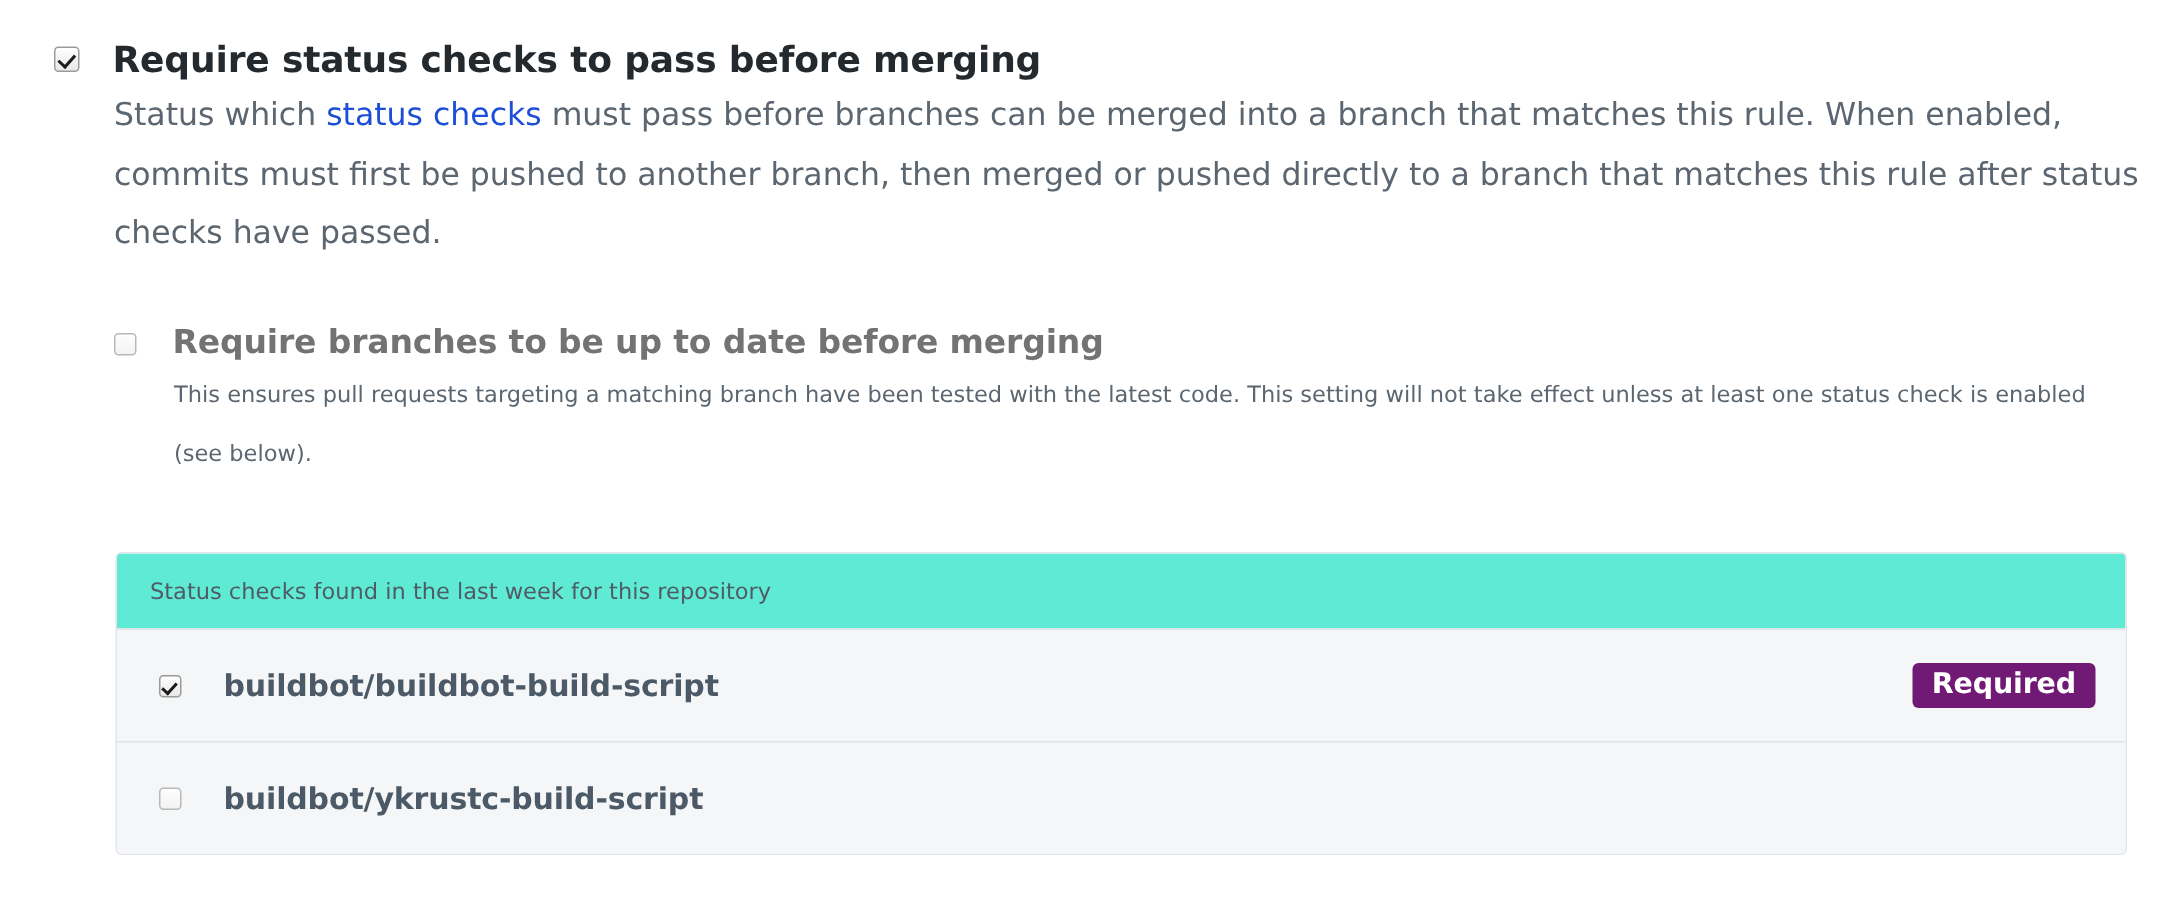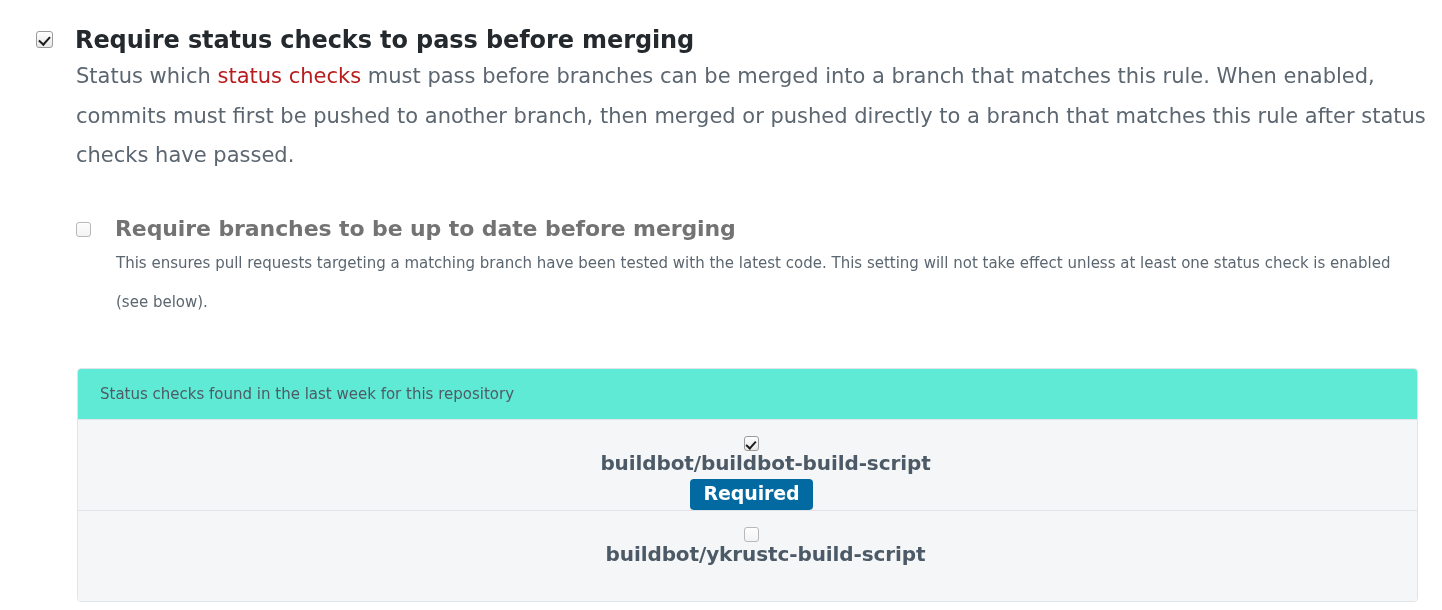--- a/index.html
+++ b/index.html
@@ -88,21 +88,21 @@
 
   .desc {
     color: #5b6670;
     font-size: 21px;
     line-height: 39.5px;
     margin-left: 40px;
     margin-top: 5px;
     max-width: 1350px;
   }
   .desc a {
-    color: #b91c1c;
+    color: #1d4ed8;
     text-decoration: none;
   }
 
   
   .sub {
     position: absolute;
     left: 76px;
     top: 218px;
     width: 1350px;
   }
@@ -145,38 +145,37 @@
   .panel-header {
     background: #5eead4;
     padding: 18px 22px 17px 22px;
     font-size: 15px;
     color: #4f5b66;
     line-height: 1;
   }
   .panel-row {
     background: #f4f6f7;
     border-top: 1px solid #e1e4e8;
-    padding: 16px 20px 0 28px;
+    padding: 0 20px 0 28px;
     height: 74px;
     display: flex;
     align-items: center;
-    flex-direction: column;
   }
   .row-label {
     font-size: 20px;
     font-weight: bold;
     color: #4c5966;
     margin-left: 28px;
     letter-spacing: -0.1px;
   }
   .spacer {
     flex: 1 1 auto;
   }
   .badge {
-    background: #0369a1;
+    background: #701a75;
     color: #ffffff;
     font-size: 19px;
     font-weight: bold;
     border-radius: 4px;
     padding: 5px 13px 6px 13px;
     line-height: 1.05;
     letter-spacing: -0.1px;
   }
 </style>
 </head>

